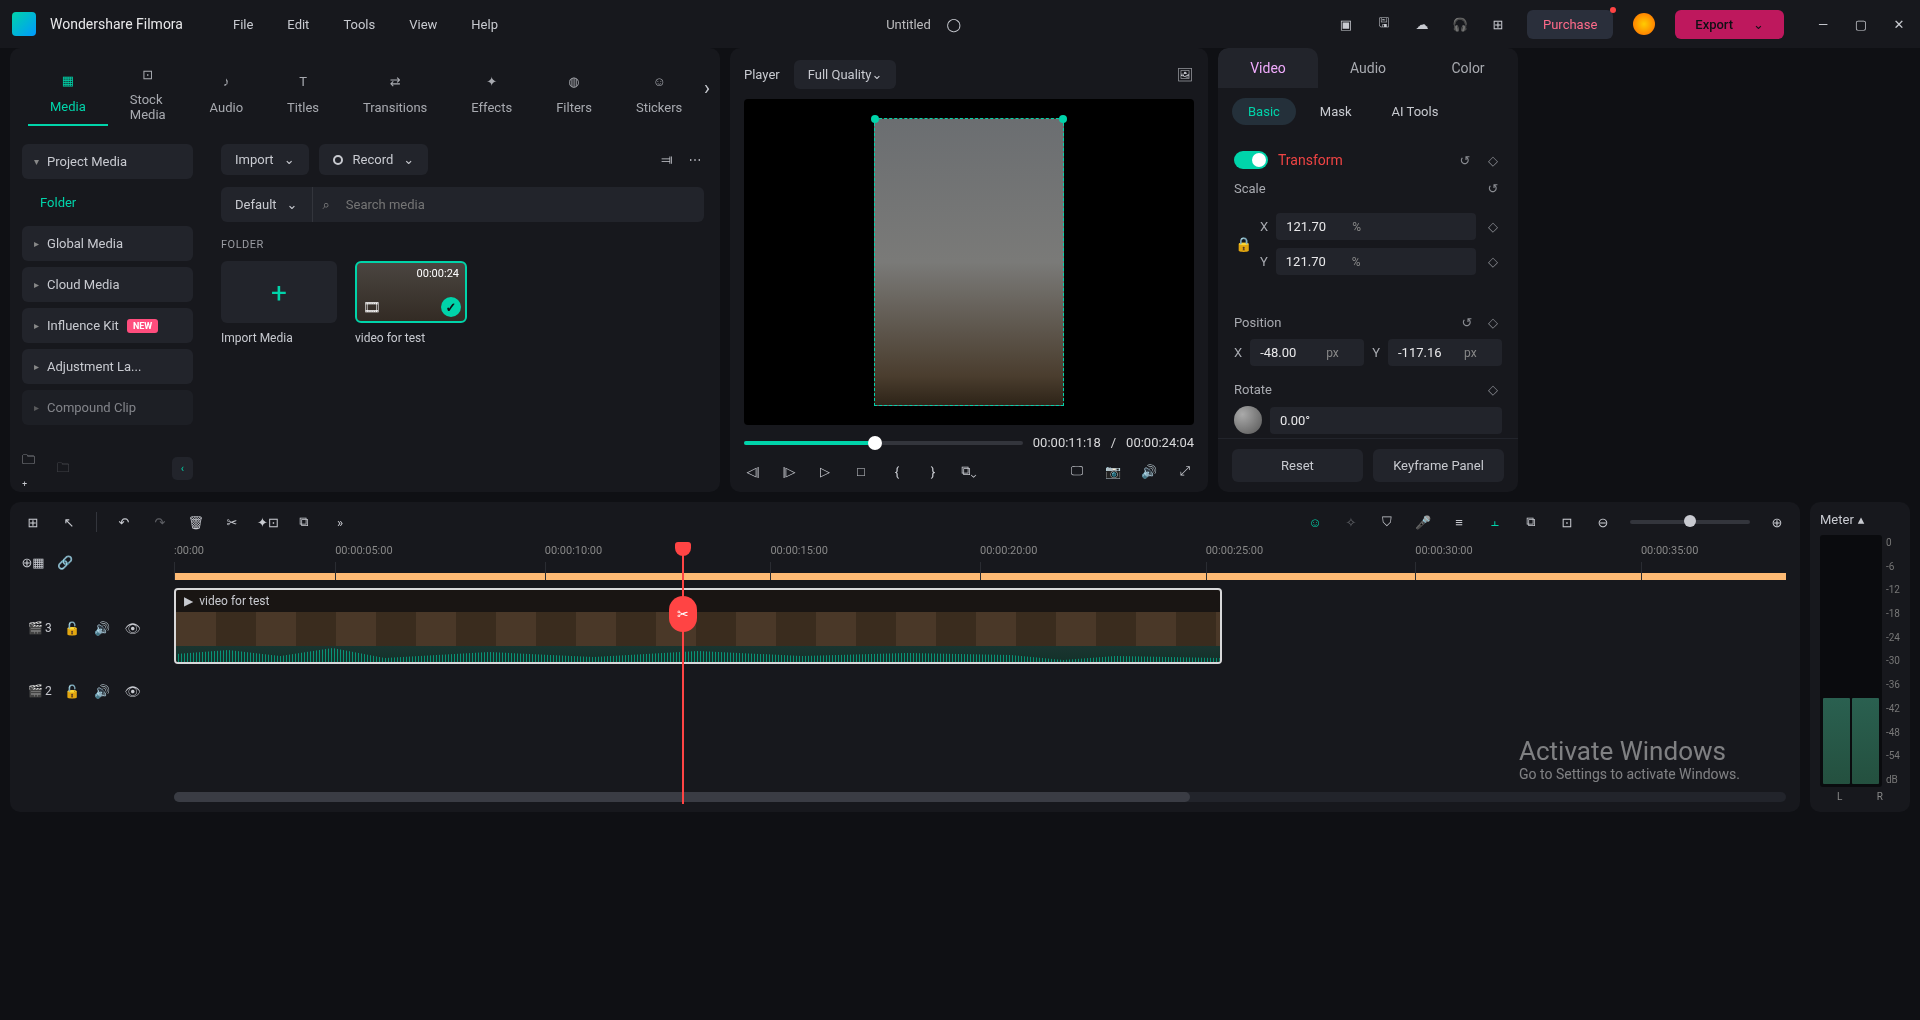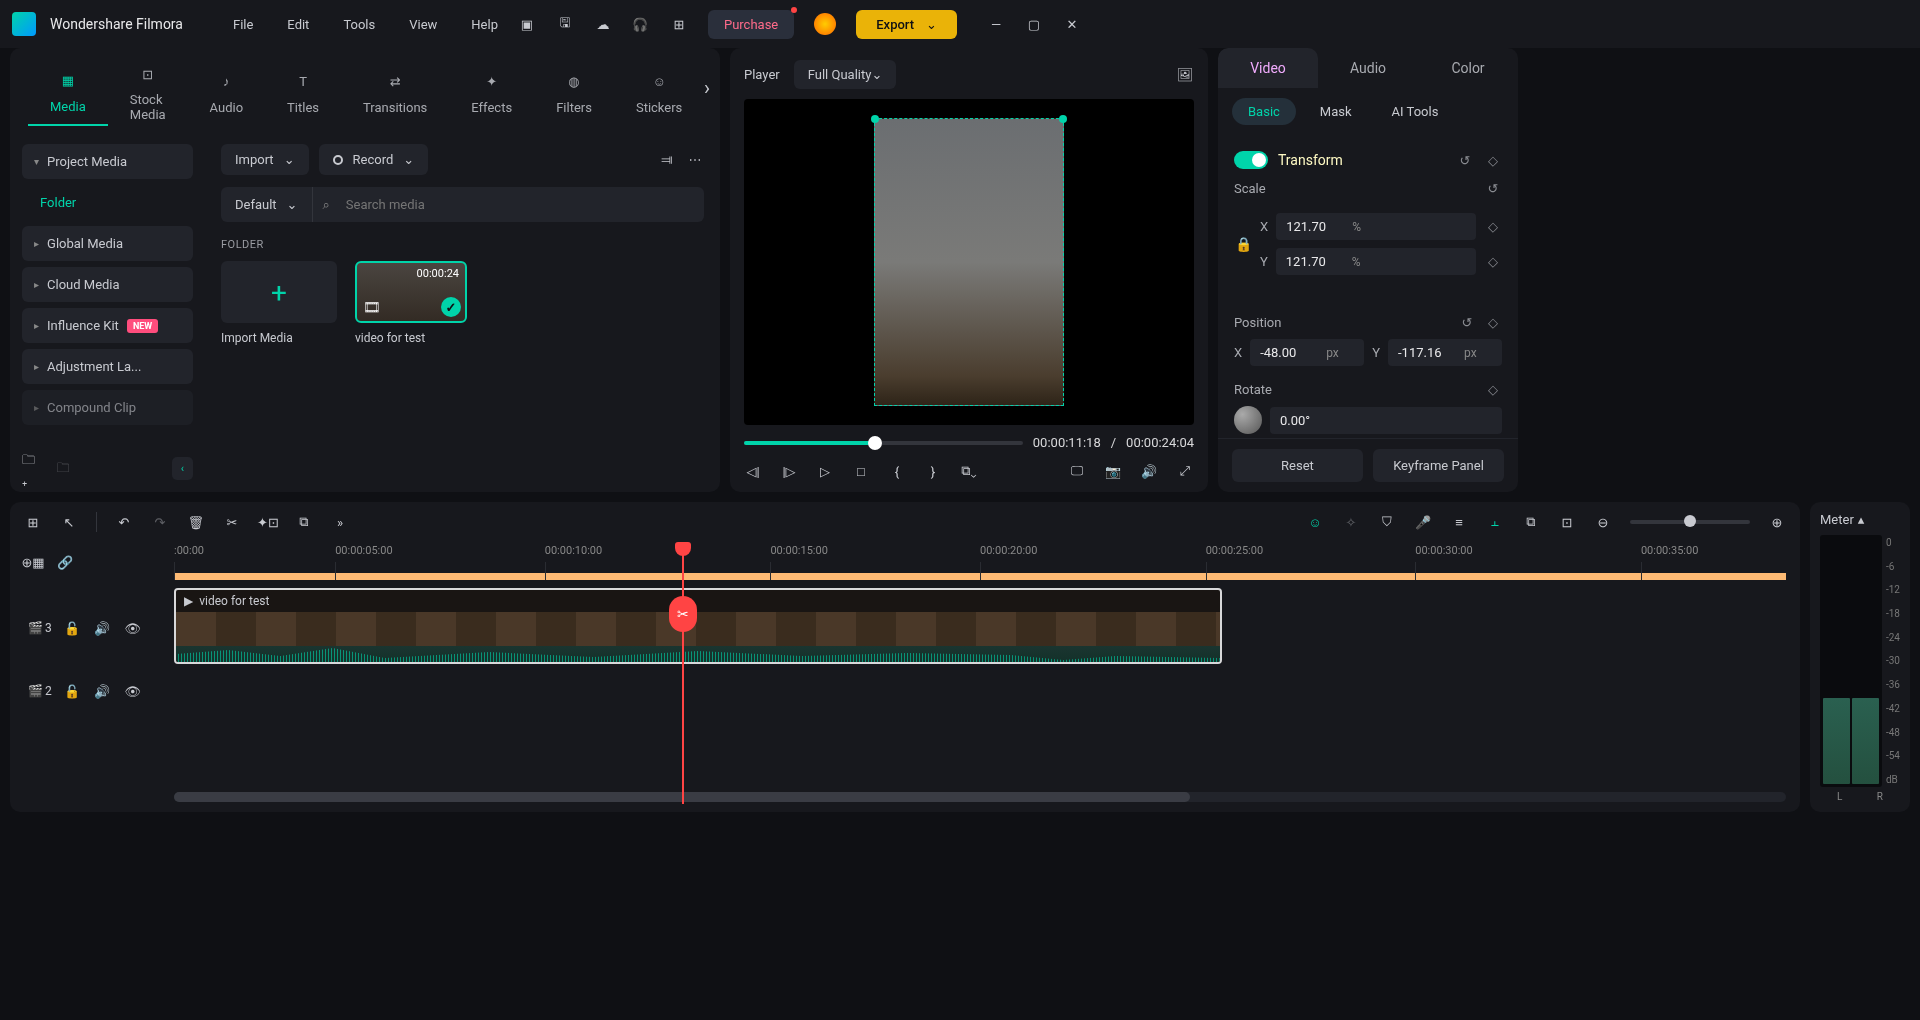--- a/index.html
+++ b/index.html
@@ -6,21 +6,21 @@
 body { background: #0f1014; color: #c8cad0; font-size: 13px; overflow: hidden; width: 1920px; height: 1020px; }
 .title-bar { height: 48px; background: #17181d; display: flex; align-items: center; padding: 0 12px; gap: 6px; }
 .logo { width: 24px; height: 24px; background: linear-gradient(135deg,#00d4aa,#0099ff); border-radius: 4px; margin-right: 8px; }
 .app-name { color: #e8e8ea; font-size: 14px; margin-right: 30px; }
 .menu-item { padding: 0 14px; color: #c8cad0; cursor: pointer; font-size: 13px; }
 .title-center { flex: 1; display: flex; justify-content: center; align-items: center; gap: 14px; color: #bdbdbf; }
 .title-right { display: flex; align-items: center; gap: 20px; }
 .icon-btn { width: 18px; height: 18px; display: inline-flex; align-items: center; justify-content: center; color: #c8cad0; cursor: pointer; }
 .purchase-btn { background: #2a2f3b; color: #ff6b8a; padding: 7px 16px; border-radius: 6px; cursor: pointer; font-size: 13px; position: relative; }
 .purchase-btn::before { content: ""; position: absolute; top: -3px; right: -3px; width: 6px; height: 6px; background: #ff4444; border-radius: 50%; }
-.export-btn { background: #eab308; color: #0f1014; padding: 7px 20px; border-radius: 6px; cursor: pointer; font-weight: 500; display: flex; align-items: flex-start; gap: 12px; }
+.export-btn { background: #be185d; color: #0f1014; padding: 7px 20px; border-radius: 6px; cursor: pointer; font-weight: 500; display: flex; align-items: flex-start; gap: 20px; }
 .avatar { width: 22px; height: 22px; border-radius: 50%; background: radial-gradient(#ffcc00,#ff6600); }
 .window-controls { display: flex; gap: 20px; margin-left: 10px; }
 
 .main-area { display: flex; height: 444px; gap: 10px; padding: 0 10px; }
 .left-panel { width: 710px; background: #17181d; border-radius: 10px; display: flex; flex-direction: column; overflow: hidden; }
 .tab-strip { display: flex; align-items: center; padding: 10px 18px 0 18px; gap: 0; position: relative; }
 .main-tab { display: flex; flex-direction: column; align-items: center; gap: 6px; padding: 4px 22px 10px 22px; cursor: pointer; color: #a8aab0; font-size: 13px; }
 .main-tab.active { color: #00d4aa; border-bottom: 2px solid #00d4aa; }
 .tab-icon { width: 24px; height: 24px; display: flex; align-items: center; justify-content: center; }
 .tab-strip .chev { position: absolute; right: 10px; top: 28px; color: #c8cad0; font-size: 20px; }
@@ -73,21 +73,21 @@
 .insp-tabs { display: flex; }
 .insp-tab { flex: 1; text-align: center; padding: 12px 0; cursor: pointer; color: #a8aab0; font-size: 14px; }
 .insp-tab.active { background: #22242b; color: #f0abfc; border-radius: 10px 10px 0 0; }
 .insp-subtabs { display: flex; gap: 8px; padding: 10px 14px; }
 .sub-pill { padding: 6px 16px; border-radius: 14px; cursor: pointer; font-size: 13px; }
 .sub-pill.active { background: #24303a; color: #00d4aa; }
 .insp-body { padding: 6px 16px 12px 16px; overflow-y: auto; flex: 1; }
 .insp-section { display: flex; align-items: center; gap: 10px; margin: 10px 0; }
 .toggle { width: 34px; height: 18px; background: #00d4aa; border-radius: 9px; position: relative; cursor: pointer; }
 .toggle::after { content: ""; position: absolute; left: 18px; top: 2px; width: 14px; height: 14px; background: #fff; border-radius: 50%; }
-.section-title { flex: 1; font-size: 14px; color: #fef9c3; }
+.section-title { flex: 1; font-size: 14px; color: #ef4444; }
 .small-icon { width: 18px; height: 18px; color: #8a8c92; display: inline-flex; align-items: center; justify-content: center; cursor: pointer; }
 .prop-row { display: flex; align-items: center; gap: 8px; margin: 8px 0; }
 .prop-label { color: #a8aab0; font-size: 13px; }
 .num-field { background: #22242b; border-radius: 4px; padding: 6px 10px; display: flex; align-items: center; gap: 6px; flex: 1; }
 .num-field input { background: transparent; border: none; outline: none; color: #e8e8ea; width: 60px; font-size: 13px; }
 .unit { color: #888; font-size: 12px; }
 .lock-bracket { width: 20px; display: flex; align-items: center; justify-content: center; color: #666; font-size: 14px; }
 .rotate-dial { width: 28px; height: 28px; border-radius: 50%; background: radial-gradient(circle at 30% 30%, #aaa, #555); }
 .insp-footer { display: flex; gap: 10px; padding: 10px 14px; border-top: 1px solid #22242b; }
 .footer-btn { flex: 1; background: #22242b; border-radius: 6px; padding: 9px 0; text-align: center; cursor: pointer; font-size: 13px; }
@@ -138,20 +138,24 @@
 <body>
 
 <div class="title-bar">
   <div class="logo"></div>
   <div class="app-name">Wondershare Filmora</div>
   <div class="menu-item">File</div>
   <div class="menu-item">Edit</div>
   <div class="menu-item">Tools</div>
   <div class="menu-item">View</div>
   <div class="menu-item">Help</div>
+  <div class="title-center">
+    <span>Untitled</span>
+    <span class="icon-btn">◯</span>
+  </div>
   <div class="title-right">
     <span class="icon-btn">▣</span>
     <span class="icon-btn">🖫</span>
     <span class="icon-btn">☁</span>
     <span class="icon-btn">🎧</span>
     <span class="icon-btn">⊞</span>
     <div class="purchase-btn">Purchase</div>
     <div class="avatar"></div>
     <div class="export-btn">
         <span>Export</span>
@@ -480,20 +484,24 @@
           <span class="icon-btn">🔊</span>
           <span class="icon-btn">👁</span>
         </div>
         <div class="track-content"></div>
       </div>
     </div>
     <div class="tl-scrollbar">
         <div class="tl-scroll-thumb"></div>
       </div>
 
+    <div class="watermark">
+      <div class="big">Activate Windows</div>
+      <div class="small">Go to Settings to activate Windows.</div>
+    </div>
   </div>
 
   <div class="meter-panel">
     <div class="meter-title">
         <span>Meter</span>
         <span>▴</span>
       </div>
     <div class="meter-body">
       <div class="meter-bars">
         <div class="meter-bar" style="height:35%"></div>

